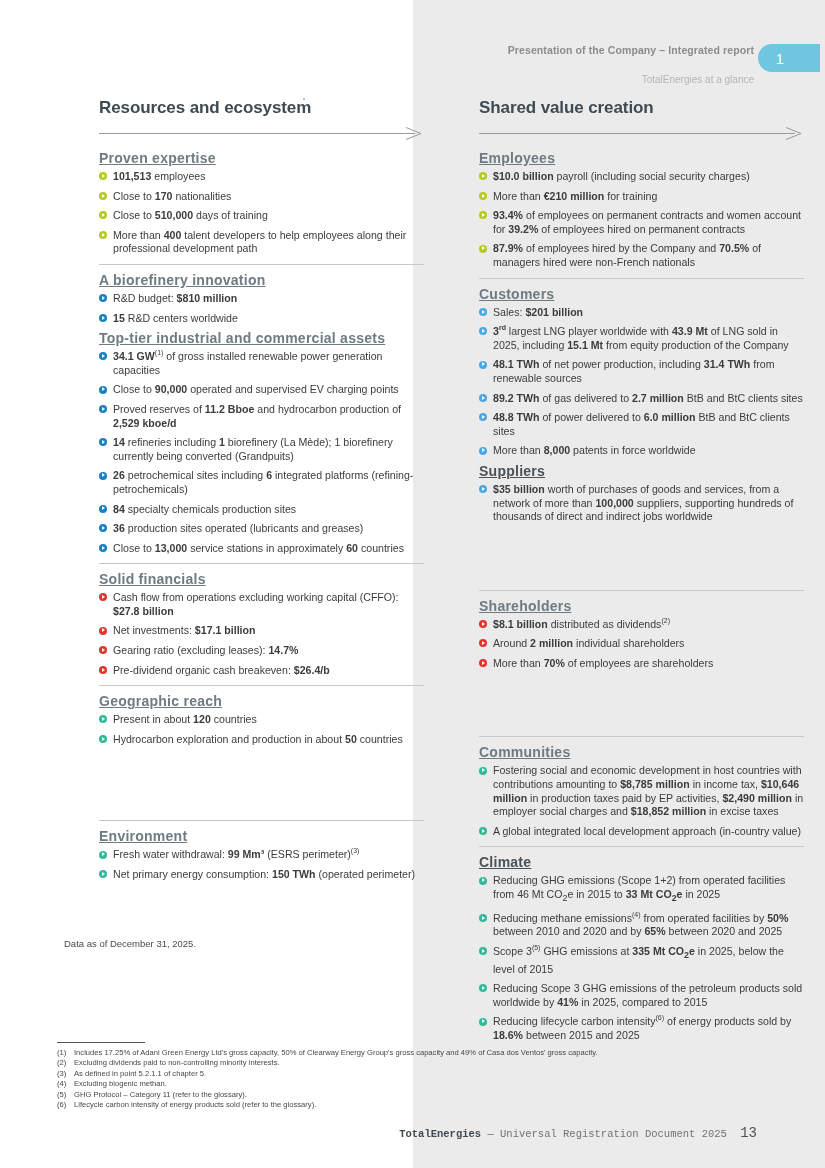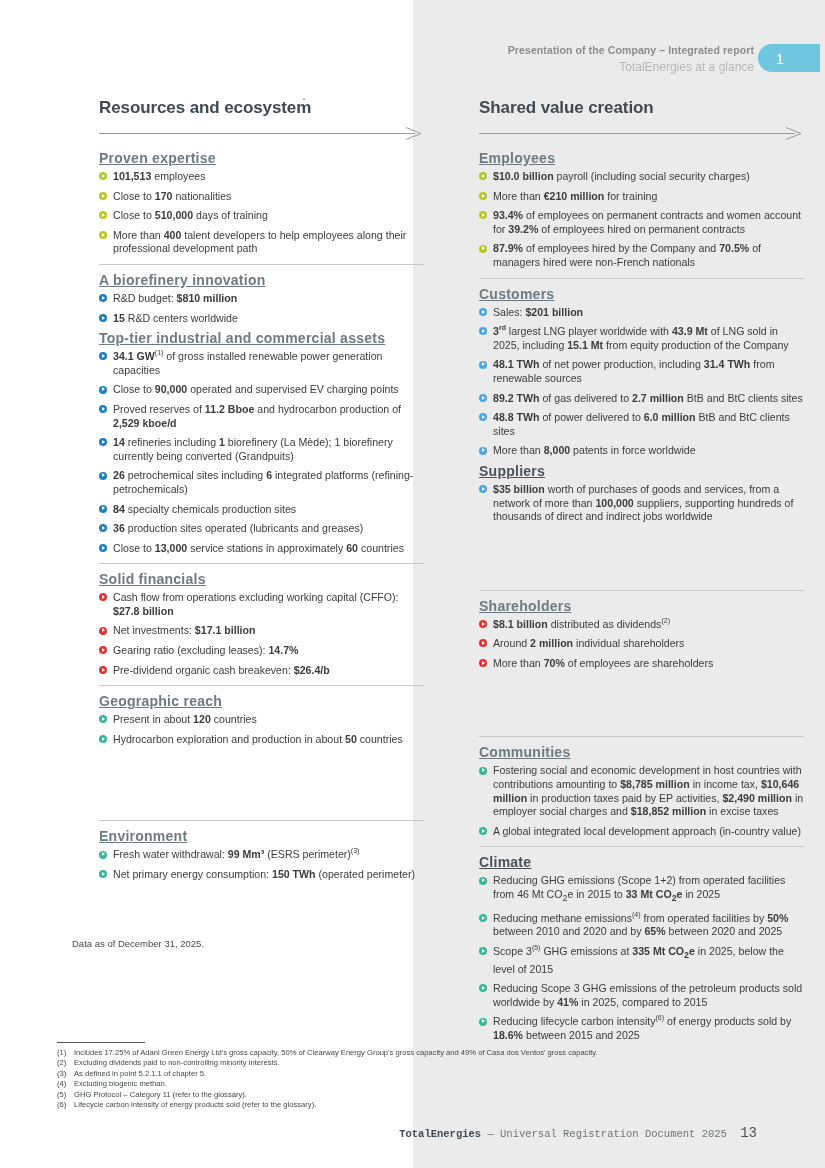--- a/index.html
+++ b/index.html
@@ -24,21 +24,21 @@
     position:absolute; right:0; top:43px; width:400px; height:34px;
   }
   .header-texts {
     position:absolute; right:66px; top:0; text-align:right;
   }
   .header-title {
     font-size:10.5px; font-weight:bold; color:#8c8c8c; letter-spacing:.1px;
     line-height:14px;
   }
   .header-sub {
-    font-size:12px; color:#b5b5b5; line-height:14px; margin-top:3px;
+    font-size:10px; color:#b5b5b5; line-height:14px; margin-top:16px;
   }
   .chapter-tab {
     position:absolute; right:0; top:44px; width:62px; height:28px;
     background:#6ec7de; border-radius:14px 0 0 14px;
     color:#ffffff; font-size:15px;
     display:flex; align-items:center; justify-content:center;
     padding-right:18px; box-sizing:border-box;
   }
 
   
@@ -82,21 +82,21 @@
   .c-lime   .bdot { background:#b5c91f; }
   .c-blue   .bdot { background:#1b7fc4; }
   .c-red    .bdot { background:#e4332e; }
   .c-teal   .bdot { background:#35b79a; }
   .c-ltblue .bdot { background:#4aa8e0; }
 
   b { font-weight:bold; color:#3c3c3c; }
   sup { font-size:7px; vertical-align:super; line-height:0; }
 
   .data-asof {
-    position:absolute; left:72px; top:938px;
+    position:absolute; left:64px; top:938px;
     font-size:9.5px; color:#4a4a4a;
   }
 
   
   .footnotes { position:absolute; left:57px; top:1042px; width:700px; }
   .fn-rule { width:88px; border-top:1px solid #555; margin-bottom:5px; }
   .fn-row { font-size:7.6px; line-height:10.4px; color:#44484a; white-space:nowrap; }
   .fn-num { display:inline-block; width:17px; }
 
   .page-footer {

